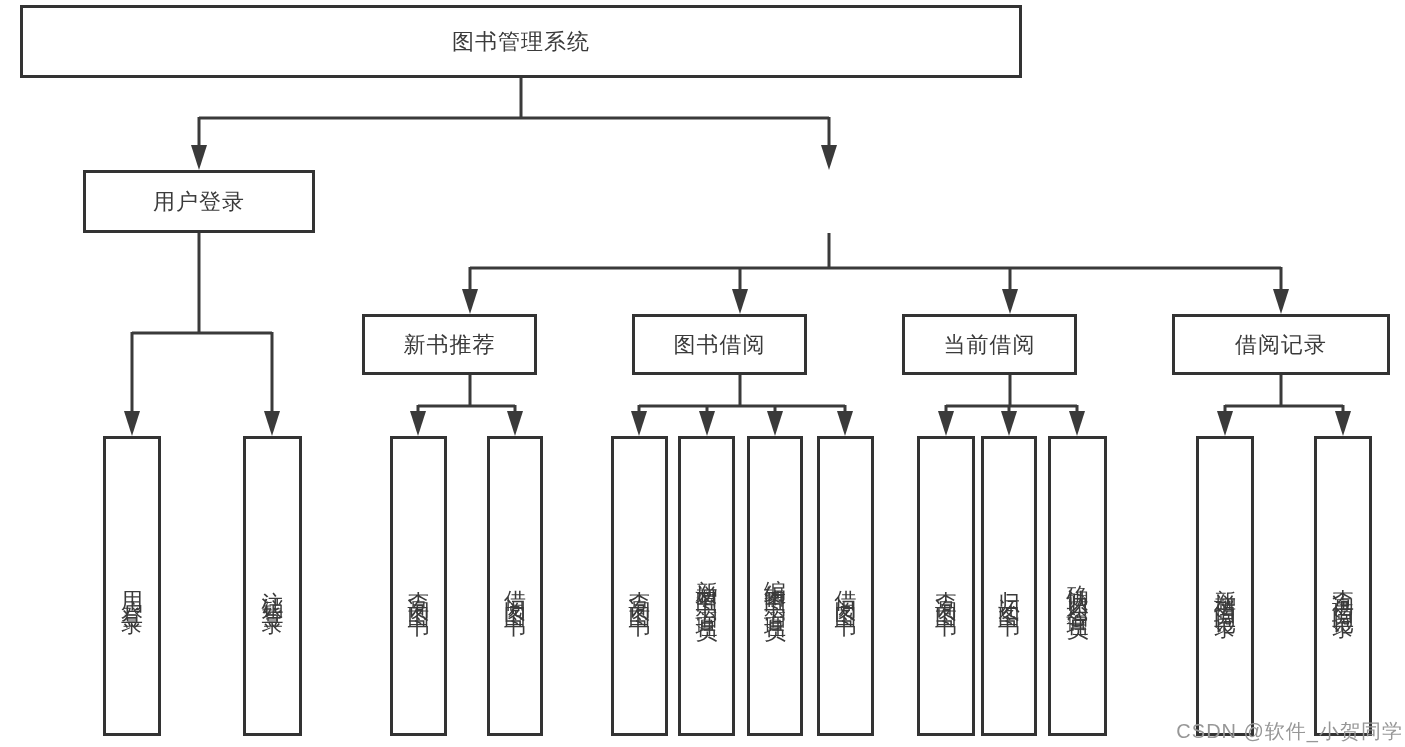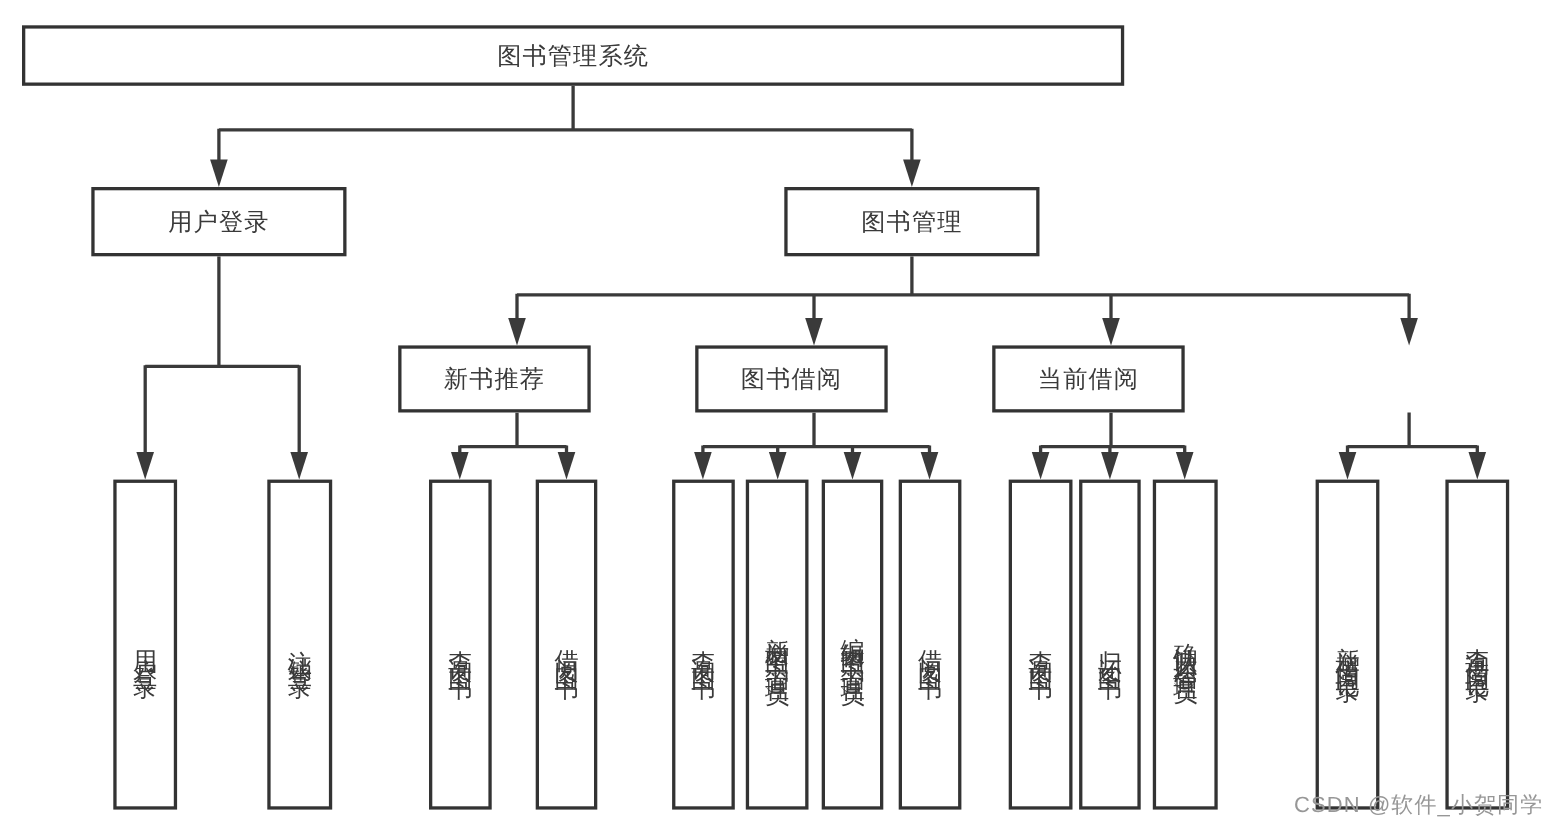--- a/index.html
+++ b/index.html
@@ -38,21 +38,21 @@
     align-items: center;
     justify-content: center;
     text-align: center;
     color: var(--text);
   }
   .hnode {
     font-size: 22px;
     letter-spacing: 1px;
     line-height: 1;
   }
-  .root  { left: 20px;  top: 23px;  width: 1002px; height: 55px; }
+  .root  { left: 20px;  top: 5px;  width: 1002px; height: 73px; }
   .l2a   { left: 83px;  top: 170px; width: 232px;  height: 63px; }
   .l2b   { left: 713px; top: 170px; width: 232px;  height: 63px; }
   .l3    { top: 314px;  height: 61px; width: 175px; }
   .l3a   { left: 362px; }
   .l3b   { left: 632px; }
   .l3c   { left: 902px; }
   .l3d   { left: 1172px; width: 218px; }
   .leaf {
     top: 436px;
     height: 300px;
@@ -136,33 +136,33 @@
     </g>
   </svg>
 
   <div class="node hnode root">
     <span>图书管理系统</span>
   </div>
 
   <div class="node hnode l2a">
     <span>用户登录</span>
   </div>
-  <div class="node hnode l2b">
-    <span>图书管理</span>
-  </div>
 
   <div class="node hnode l3 l3a">
     <span>新书推荐</span>
   </div>
   <div class="node hnode l3 l3b">
     <span>图书借阅</span>
   </div>
   <div class="node hnode l3 l3c">
     <span>当前借阅</span>
   </div>
+  <div class="node hnode l3 l3d">
+    <span>借阅记录</span>
+  </div>
 
   <div class="node leaf a1">
     <span>用户登录</span>
   </div>
   <div class="node leaf a2">
     <span>注销登录</span>
   </div>
 
   <div class="node leaf b1">
     <span>查询图书</span>

